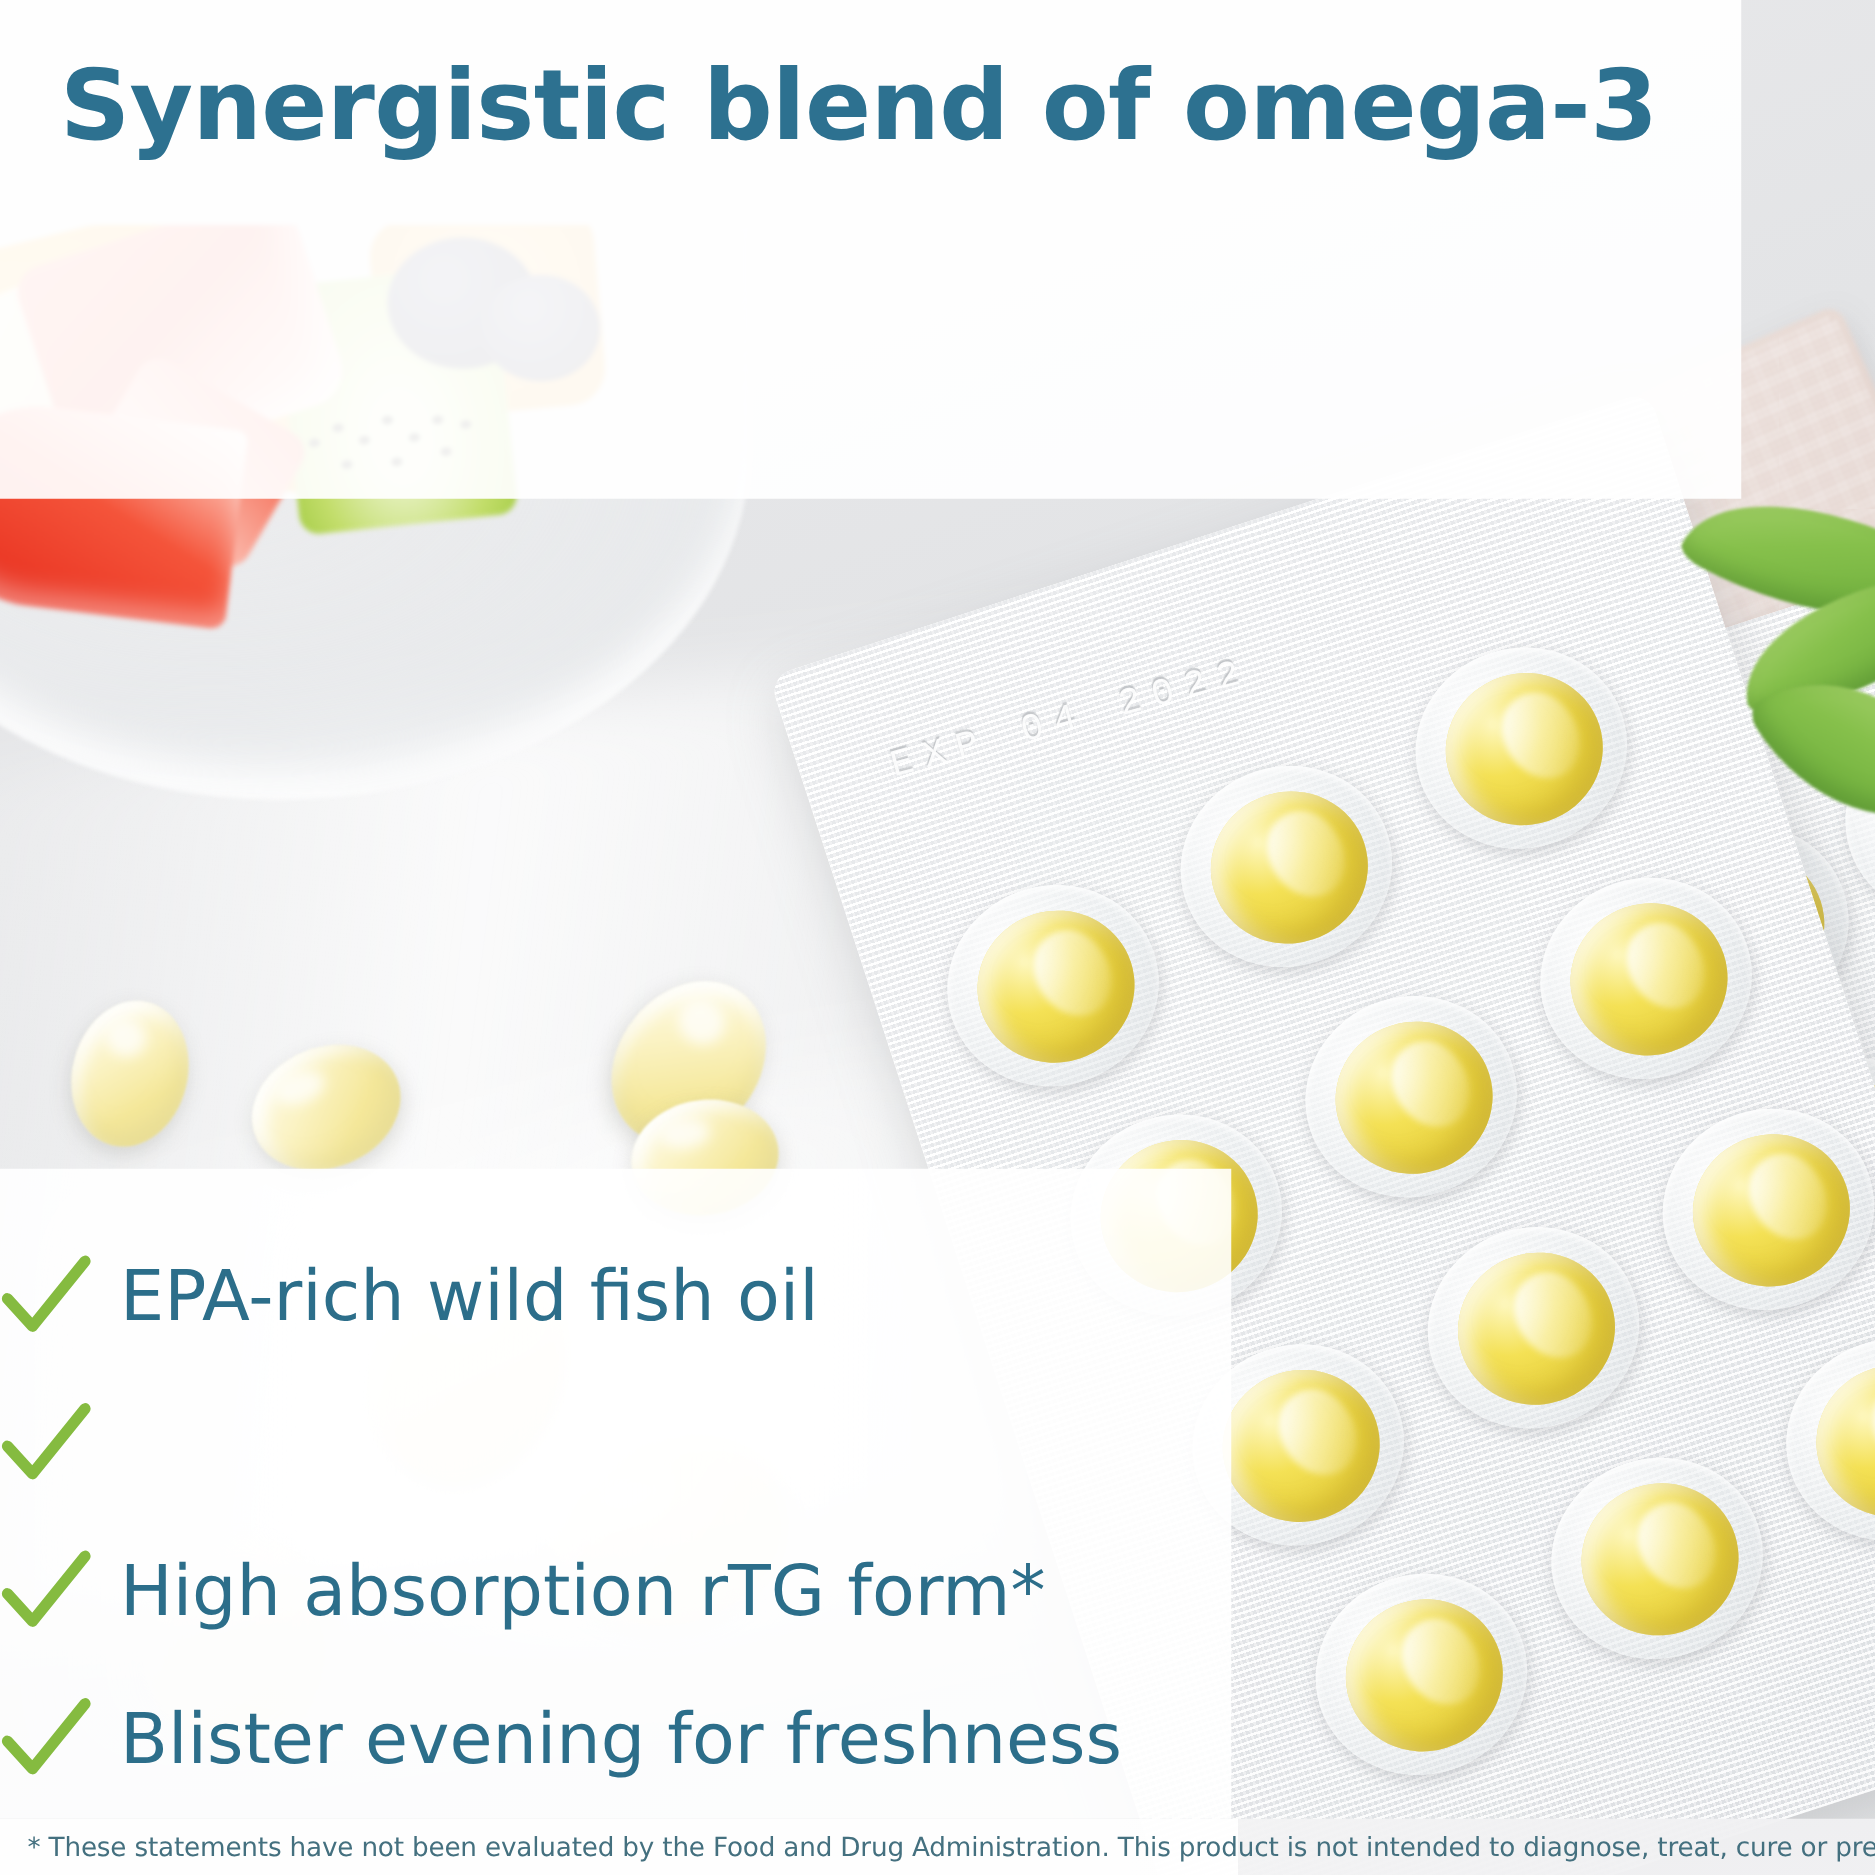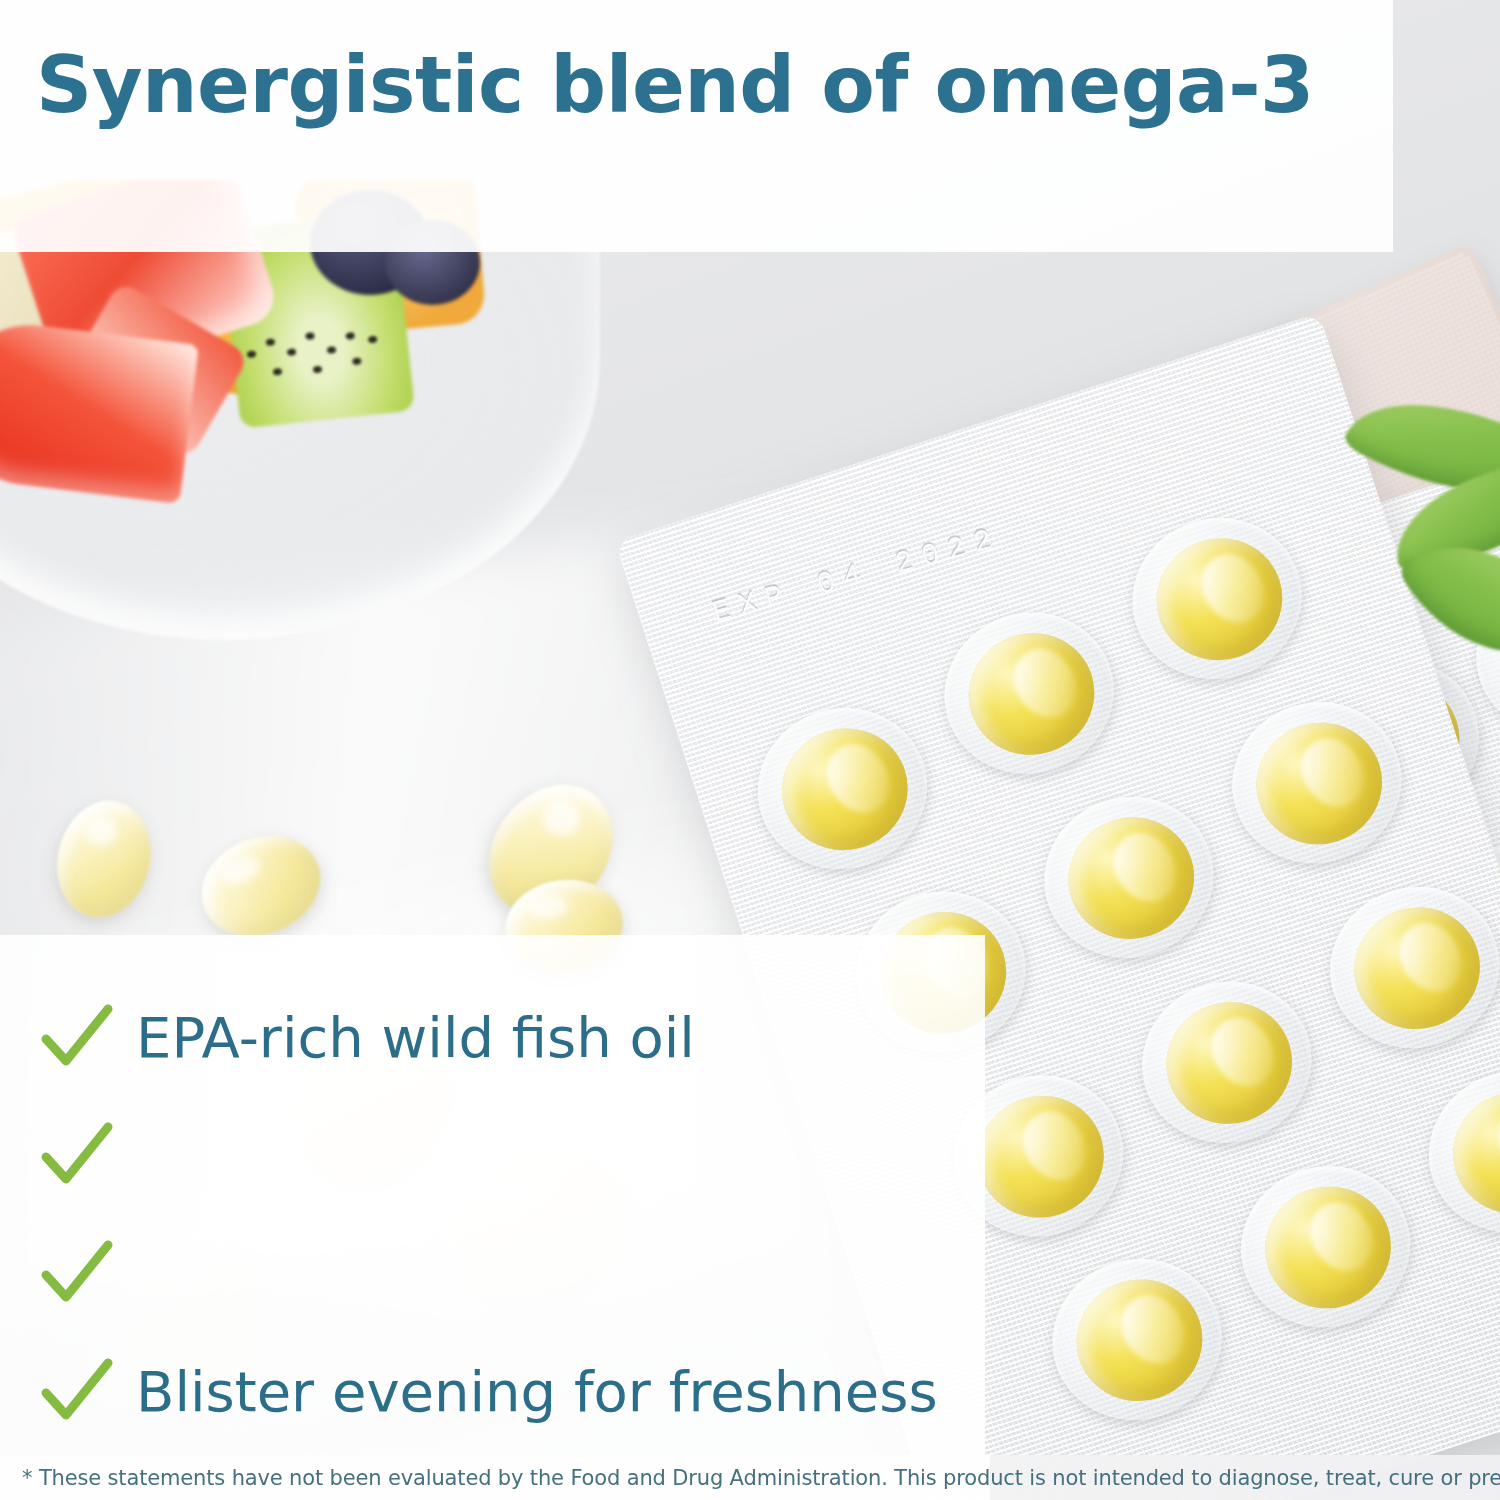--- a/index.html
+++ b/index.html
@@ -211,24 +211,24 @@
   .leaf-1 { left: 1352px; top: 400px; width: 200px; height: 96px;  transform: rotate(28deg); }
   .leaf-2 { left: 1392px; top: 468px; width: 180px; height: 92px;  transform: rotate(-8deg); }
   .leaf-3 { left: 1412px; top: 540px; width: 150px; height: 120px; transform: rotate(58deg); }
 
   
   .headline-panel {
     position: absolute;
     left: 0;
     top: 0;
     width: 1393px;
-    height: 252px;
+    height: 399px;
     background: rgba(255,255,255,.93);
     box-sizing: border-box;
-    padding: 34px 0 0 36px;
+    padding: 34px 0 0 48px;
   }
   .headline {
     margin: 0;
     font-family: "DejaVu Sans", sans-serif;
     font-weight: 700;
     font-size: 78px;
     line-height: 1.32;
     letter-spacing: -.5px;
     color: #2d7190;
     white-space: nowrap;
@@ -242,21 +242,20 @@
     width: 985px;
     height: 520px;
     background: rgba(255,255,255,.90);
     box-sizing: border-box;
     padding: 44px 0 0 0;
   }
   .benefit-row {
     display: flex;
     align-items: center;
     height: 118px;
-    padding-left: 40px;
   }
   .check-icon {
     flex: 0 0 auto;
     width: 74px;
     height: 74px;
     margin-right: 22px;
     display: block;
   }
   .benefit-label {
     font-family: "DejaVu Sans", sans-serif;
@@ -419,20 +418,21 @@
     <div class="benefit-row">
       <svg class="check-icon" viewBox="0 0 74 74">
         <path d="M6 38 L26 60 L68 8" fill="none" stroke="#85bb40" stroke-width="9" stroke-linecap="round" stroke-linejoin="round"></path>
       </svg>
     </div>
 
     <div class="benefit-row">
       <svg class="check-icon" viewBox="0 0 74 74">
         <path d="M6 38 L26 60 L68 8" fill="none" stroke="#85bb40" stroke-width="9" stroke-linecap="round" stroke-linejoin="round"></path>
       </svg>
+      <span class="benefit-label">High absorption rTG form*</span>
     </div>
 
     <div class="benefit-row">
       <svg class="check-icon" viewBox="0 0 74 74">
         <path d="M6 38 L26 60 L68 8" fill="none" stroke="#85bb40" stroke-width="9" stroke-linecap="round" stroke-linejoin="round"></path>
       </svg>
       <span class="benefit-label">Blister evening for freshness</span>
     </div>
 
   </div>

